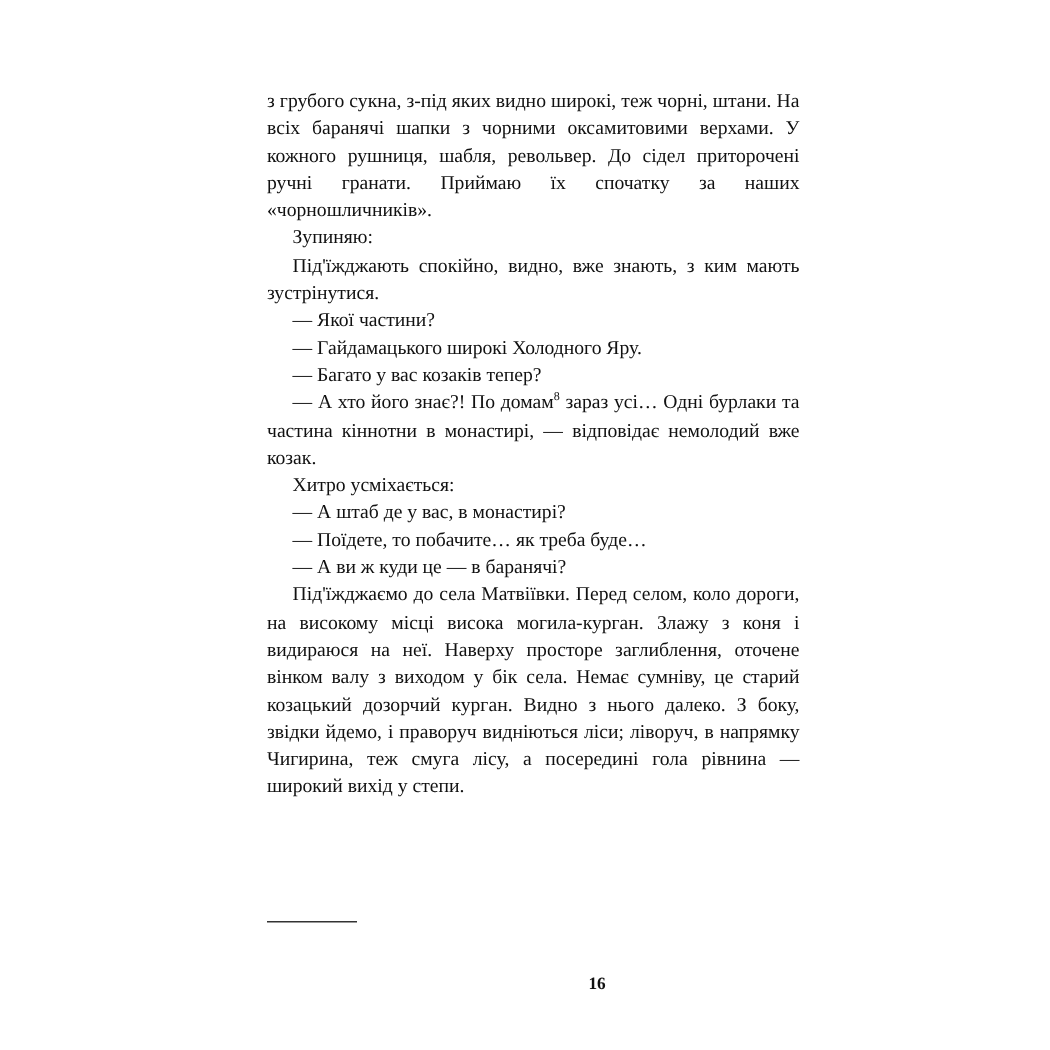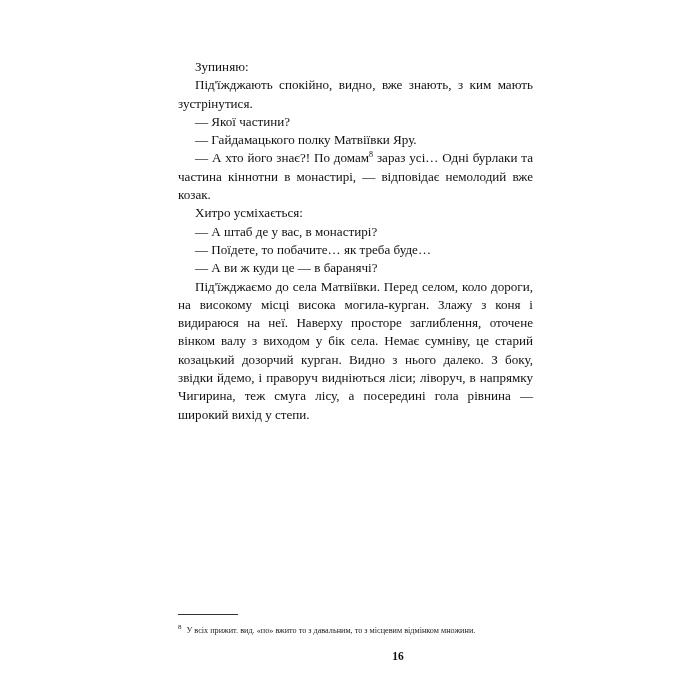--- a/index.html
+++ b/index.html
@@ -78,32 +78,33 @@
     color: #111111;
     padding-left: 48px;
   }
 </style>
 </head>
 <body>
 
 <div class="page">
 
   <div class="text-column">
+    <p class="">з грубого сукна, з-під яких видно широкі, теж чорні, штани. На всіх баранячі шапки з чорними оксамитовими верхами. У кожного рушниця, шабля, револьвер. До сідел приторочені ручні гранати. Приймаю їх спочатку за наших «чорношличників».</p>
     <p class="indent">Зупиняю:</p>
     <p class="indent">Під'їжджають спокійно, видно, вже знають, з ким мають зустрінутися.</p>
     <p class="indent">— Якої частини?</p>
-    <p class="indent">— Гайдамацького полку Матвіївки Яру.</p>
+    <p class="indent">— Гайдамацького широкі Холодного Яру.</p>
+    <p class="indent">— Багато у вас козаків тепер?</p>
     <p class="indent"><span>— А хто його знає?! По домам</span><sup>8</sup><span> зараз усі… Одні бурлаки та частина кіннотни в монастирі, — відповідає немолодий вже козак.</span></p>
     <p class="indent">Хитро усміхається:</p>
     <p class="indent">— А штаб де у вас, в монастирі?</p>
     <p class="indent">— Поїдете, то побачите… як треба буде…</p>
     <p class="indent">— А ви ж куди це — в баранячі?</p>
     <p class="indent">Під'їжджаємо до села Матвіївки. Перед селом, коло дороги, на високому місці висока могила-курган. Злажу з коня і видираюся на неї. Наверху просторе заглиблення, оточене вінком валу з виходом у бік села. Немає сумніву, це старий козацький дозорчий курган. Видно з нього далеко. З боку, звідки йдемо, і праворуч видніються ліси; ліворуч, в напрямку Чигирина, теж смуга лісу, а посередині гола рівнина — широкий вихід у степи.</p>
   </div>
 
   <div class="footnote-area">
     <div class="footnote-rule"></div>
-    <p class="footnote"><span class="fn-marker">8</span><span>У всіх прижит. вид. «по» вжито то з давальним, то з місцевим відмінком множини.</span></p>
   </div>
 
   <div class="page-number">16</div>
 
 </div>
 
 </body></html>

